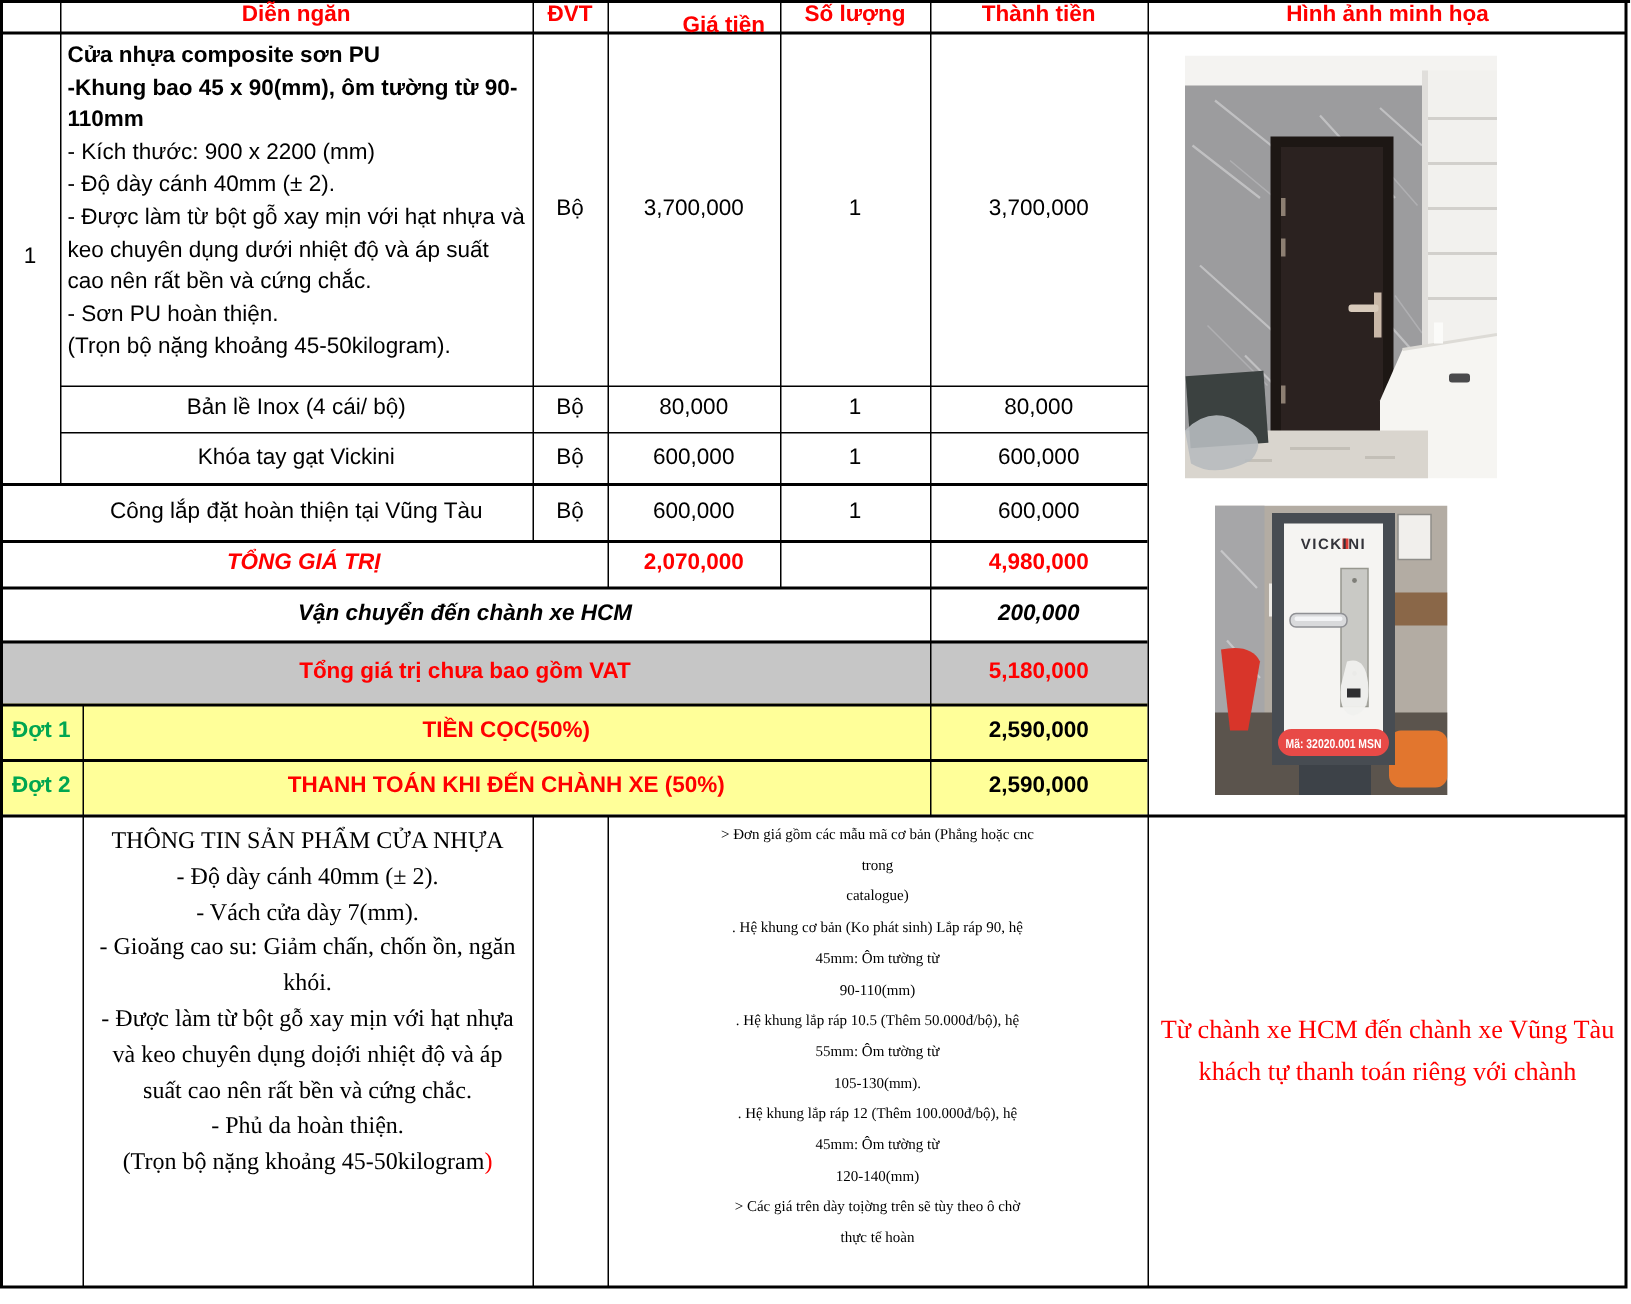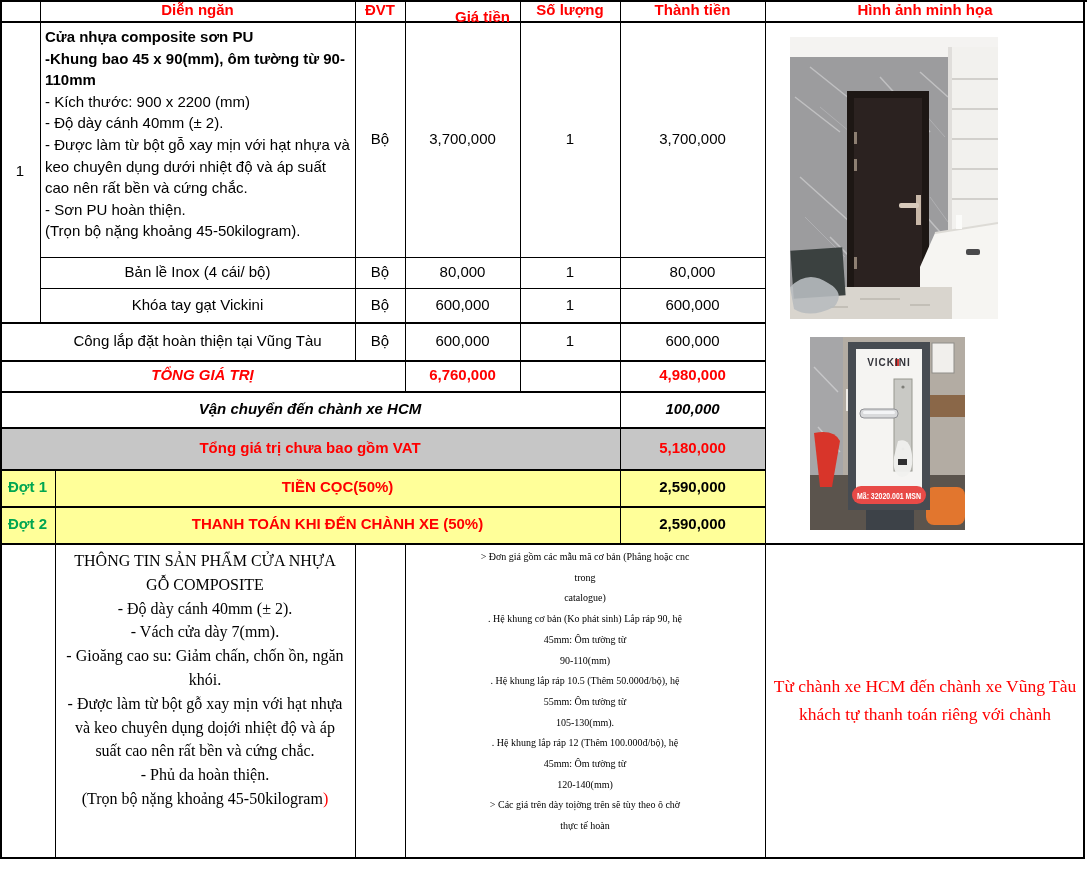--- a/index.html
+++ b/index.html
@@ -75,40 +75,39 @@
   <div class="cell" style="left:520px;top:288px;width:100px;height:34px;">1</div>
   <div class="cell" style="left:620px;top:288px;width:145px;height:34px;">600,000</div>
 
   <div class="cell" style="left:40px;top:322px;width:315px;height:38px;">Công lắp đặt hoàn thiện tại Vũng Tàu</div>
   <div class="cell" style="left:355px;top:322px;width:50px;height:38px;">Bộ</div>
   <div class="cell" style="left:405px;top:322px;width:115px;height:38px;">600,000</div>
   <div class="cell" style="left:520px;top:322px;width:100px;height:38px;">1</div>
   <div class="cell" style="left:620px;top:322px;width:145px;height:38px;">600,000</div>
 
   <div class="cell redbi" style="left:0;top:360px;width:405px;height:31px;">TỔNG GIÁ TRỊ</div>
-  <div class="cell redb" style="left:405px;top:360px;width:115px;height:31px;">6,760,000</div>
+  <div class="cell redb" style="left:405px;top:360px;width:115px;height:31px;">2,070,000</div>
   <div class="cell redb" style="left:620px;top:360px;width:145px;height:31px;">4,980,000</div>
 
   <div class="cell bi" style="left:0;top:391px;width:620px;height:36px;">Vận chuyển đến chành xe HCM</div>
-  <div class="cell bi" style="left:620px;top:391px;width:145px;height:36px;">100,000</div>
+  <div class="cell bi" style="left:620px;top:391px;width:145px;height:36px;">200,000</div>
 
   <div class="cell redb" style="left:0;top:427px;width:620px;height:42px;">Tổng giá trị chưa bao gồm VAT</div>
   <div class="cell redb" style="left:620px;top:427px;width:145px;height:42px;">5,180,000</div>
 
   <div class="cell greenb" style="left:0;top:469px;width:55px;height:37px;color:#00A651;">Đợt 1</div>
   <div class="cell redb" style="left:55px;top:469px;width:565px;height:37px;">TIỀN CỌC(50%)</div>
   <div class="cell blkb" style="left:620px;top:469px;width:145px;height:37px;">2,590,000</div>
 
   <div class="cell greenb" style="left:0;top:506px;width:55px;height:37px;color:#00A651;">Đợt 2</div>
   <div class="cell redb" style="left:55px;top:506px;width:565px;height:37px;">THANH TOÁN KHI ĐẾN CHÀNH XE (50%)</div>
   <div class="cell blkb" style="left:620px;top:506px;width:145px;height:37px;">2,590,000</div>
 
   <div class="serifblock" style="left:55px;top:549px;width:300px;font-size:16px;line-height:23.8px;">
     <div>THÔNG TIN SẢN PHẨM CỬA NHỰA</div>
-    <div>GỖ COMPOSITE</div>
     <div>- Độ dày cánh 40mm (± 2).</div>
     <div>- Vách cửa dày 7(mm).</div>
     <div>- Gioăng cao su: Giảm chấn, chốn ồn, ngăn</div>
     <div>khói.</div>
     <div>- Được làm từ bột gỗ xay mịn với hạt nhựa</div>
     <div>và keo chuyên dụng doịới nhiệt độ và áp</div>
     <div>suất cao nên rất bền và cứng chắc.</div>
     <div>- Phủ da hoàn thiện.</div>
     <div>
       <span>(Trọn bộ nặng khoảng 45-50kilogram</span><span style="color:#f00;">)</span>

